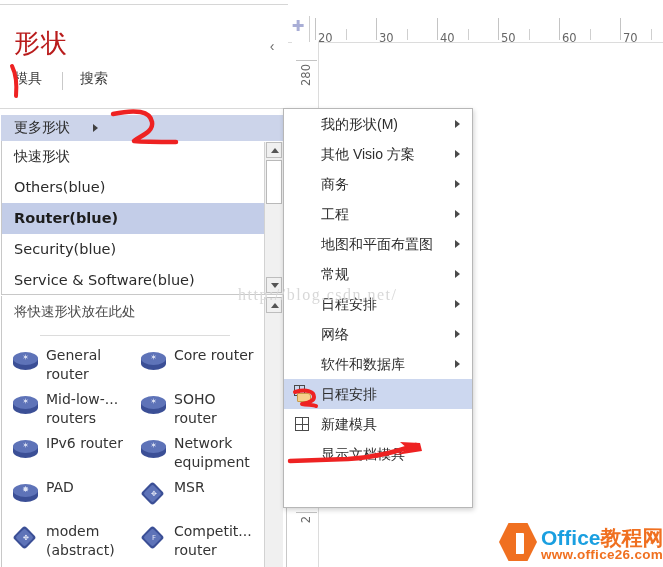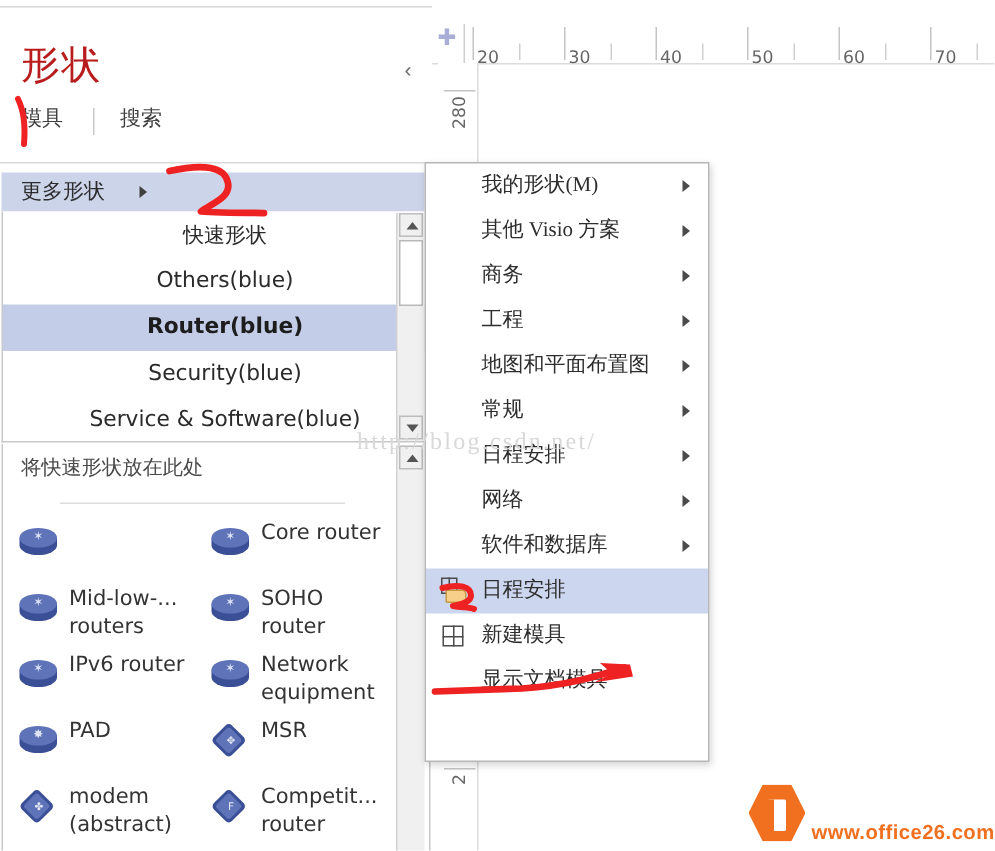--- a/index.html
+++ b/index.html
@@ -49,21 +49,20 @@
     position:absolute;left:92px;top:9px;
     width:0;height:0;border-left:5px solid #404040;
     border-top:4px solid transparent;border-bottom:4px solid transparent;
   }
 
   
   .stencil-box{
     position:absolute;left:1px;top:137px;width:286px;height:154px;
     background:#ffffff;border:1px solid #c8c8c8;border-top:none;
     box-sizing:border-box;
-    text-align:center;
   }
   .stencil-item{
     position:relative;height:31px;line-height:31px;
     padding-left:12px;font-size:14.5px;color:#2b2b2b;cursor:pointer;
     font-family:"DejaVu Sans","Liberation Sans",sans-serif;
   }
   .stencil-item.cn{font-family:"Liberation Sans","DejaVu Sans",sans-serif;font-size:14px;}
   .stencil-item.selected{background:#c3cde8;font-weight:bold;color:#1d1d1d;}
 
   
@@ -162,21 +161,21 @@
   .menu{
     position:absolute;left:283px;top:108px;width:190px;height:400px;
     background:#ffffff;border:1px solid #b7b7b7;
     box-shadow:1px 2px 5px rgba(0,0,0,.18);
     box-sizing:border-box;
   }
   .menu-item{
     position:relative;height:30px;line-height:30px;cursor:pointer;
     font-size:14px;color:#2d2d2d;
   }
-  .menu-item .ilabel{position:absolute;left:37px;top:0;font-family:Liberation Serif, serif;}
+  .menu-item .ilabel{position:absolute;left:37px;top:0;}
   .menu-item .sub{
     position:absolute;right:12px;top:11px;width:0;height:0;
     border-left:5px solid #4a4a4a;border-top:4px solid transparent;border-bottom:4px solid transparent;
   }
   .menu-item.hl{background:#ccd7ef;}
   .menu-item .mi-icon{position:absolute;left:10px;top:6px;width:18px;height:18px;}
 
   .ic-open{position:relative;width:18px;height:18px;}
   .ic-open .grid{
     position:absolute;left:0;top:0;width:11px;height:11px;
@@ -316,20 +315,21 @@
       <div class="quick-rule"></div>
       <div class="shape-grid" id="shape-grid">
           <div class="shape-cell" style="left: 0px; top: 0px;">
             <div class="icon">
               <div class="puck">
                 <div class="body"></div>
                 <div class="top"></div>
                 <div class="gl">✶</div>
               </div>
             </div>
+            <div class="nm">General router</div>
           </div>
           <div class="shape-cell" style="left: 128px; top: 0px;">
             <div class="icon">
               <div class="puck">
                 <div class="body"></div>
                 <div class="top"></div>
                 <div class="gl">✶</div>
               </div>
             </div>
             <div class="nm">Core router</div>
@@ -511,16 +511,17 @@
       <path d="M132 8 L112 7 L120 14 L108 20 L134 16 Z" fill="#ee2222"></path>
     </svg>
   </div>
 
   <div class="wm-csdn">http://blog.csdn.net/</div>
 
   <div class="logo">
     <div class="hex">
       <div class="doc"></div>
     </div>
+    <div class="t1"><span>Office</span><span class="cn">教程网</span></div>
     <div class="t2">www.office26.com</div>
   </div>
 
 </div>
 
 </body></html>

